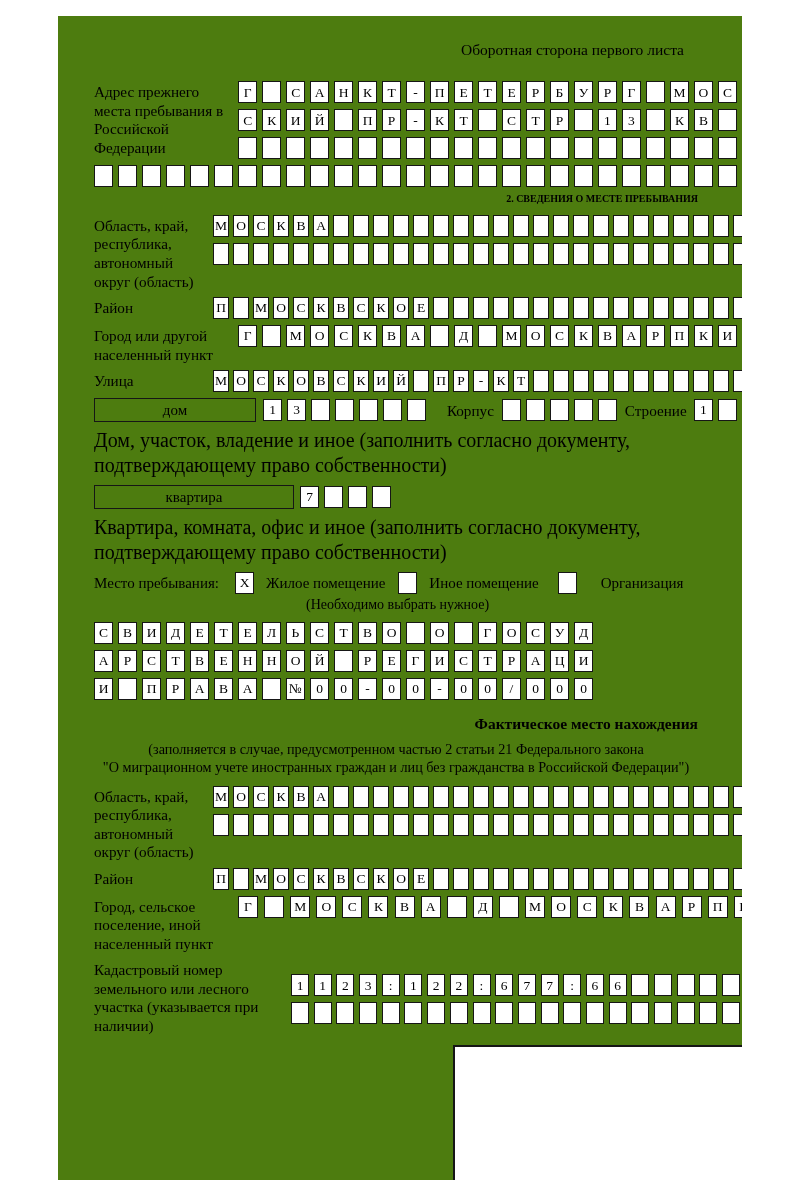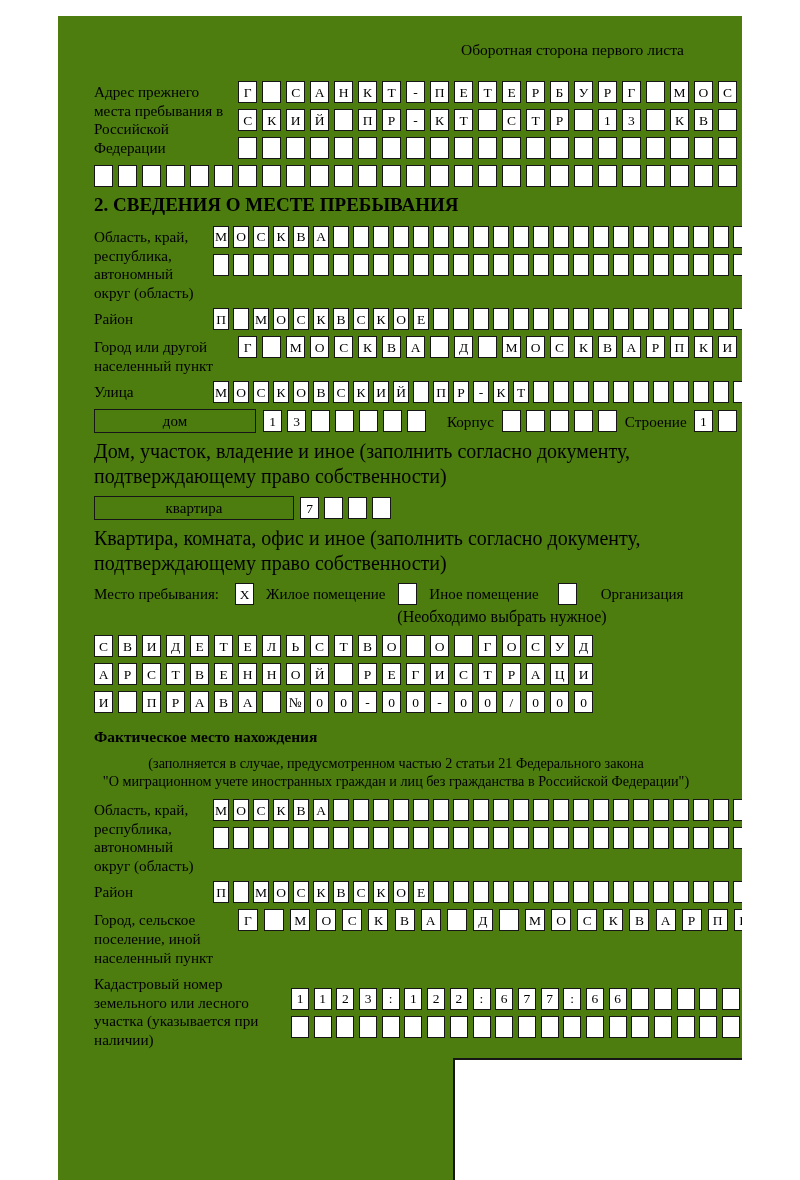--- a/index.html
+++ b/index.html
@@ -27,38 +27,38 @@
   }
   .r24 { --w:19.4px; --g:4.6px; }
   .r30 { --w:16px;   --g:4px;   }
   .r21 { --w:19px;   --g:5px;   }
   .r23 { --w:18px;   --g:4.7px; }
   .r22 { --w:20px;   --g:6.1px; }
 
   .fullrow { margin-bottom:6px; }
   .caption-c { text-align:center; font-size:13.6px; margin:4px 0 8px 0; }
   .caption-l { font-size:20px; margin:3px 0 7px 0; }
-  .sec-title { text-align:left; font-weight:bold; font-size:19px; margin:4px 0 9px 0; }
+  .sec-title { text-align:right; font-weight:bold; font-size:10px; margin:4px 0 9px 0; }
 
   .inline-row { display:flex; align-items:center; margin-bottom:6px; }
   .inputbox {
     flex:none; height:24px; border:1.7px solid #161616;
     display:flex; align-items:center; justify-content:center; font-size:15px;
   }
   .ibx-dom  { width:162px; margin-right:7px; }
   .ibx-kv   { width:200px; margin-right:6px; }
   .mini-label { font-size:15.2px; }
 
   .stay-row { display:flex; align-items:center; margin:7px 0 2px 0; }
   .stay-row .cell { margin:0; }
   .stay-label { margin-right:16px; }
   .stay-opt { margin:0 13px 0 12px; }
-  .stay-note { font-size:16px; margin:2px 0 8px 212px;text-align:center; }
-
-  .actual-title { text-align:left; font-weight:bold; font-size:15.5px; margin:14px 0 8px 0; }
+  .stay-note { font-size:14px; margin:2px 0 8px 212px; }
+
+  .actual-title { text-align:right; font-weight:bold; font-size:15.5px; margin:14px 0 8px 0; }
   .actual-note { text-align:center; font-size:14.2px; }
   .actual-note-wrap { margin-bottom:9px; }
 
   .cad-cells { padding-top:15px; }
 
   .stamp-box {
     width:356px; height:176px; border:2px solid #161616;
     margin:9px 0 5px 359px; background:#fff;
   }
 </style>

